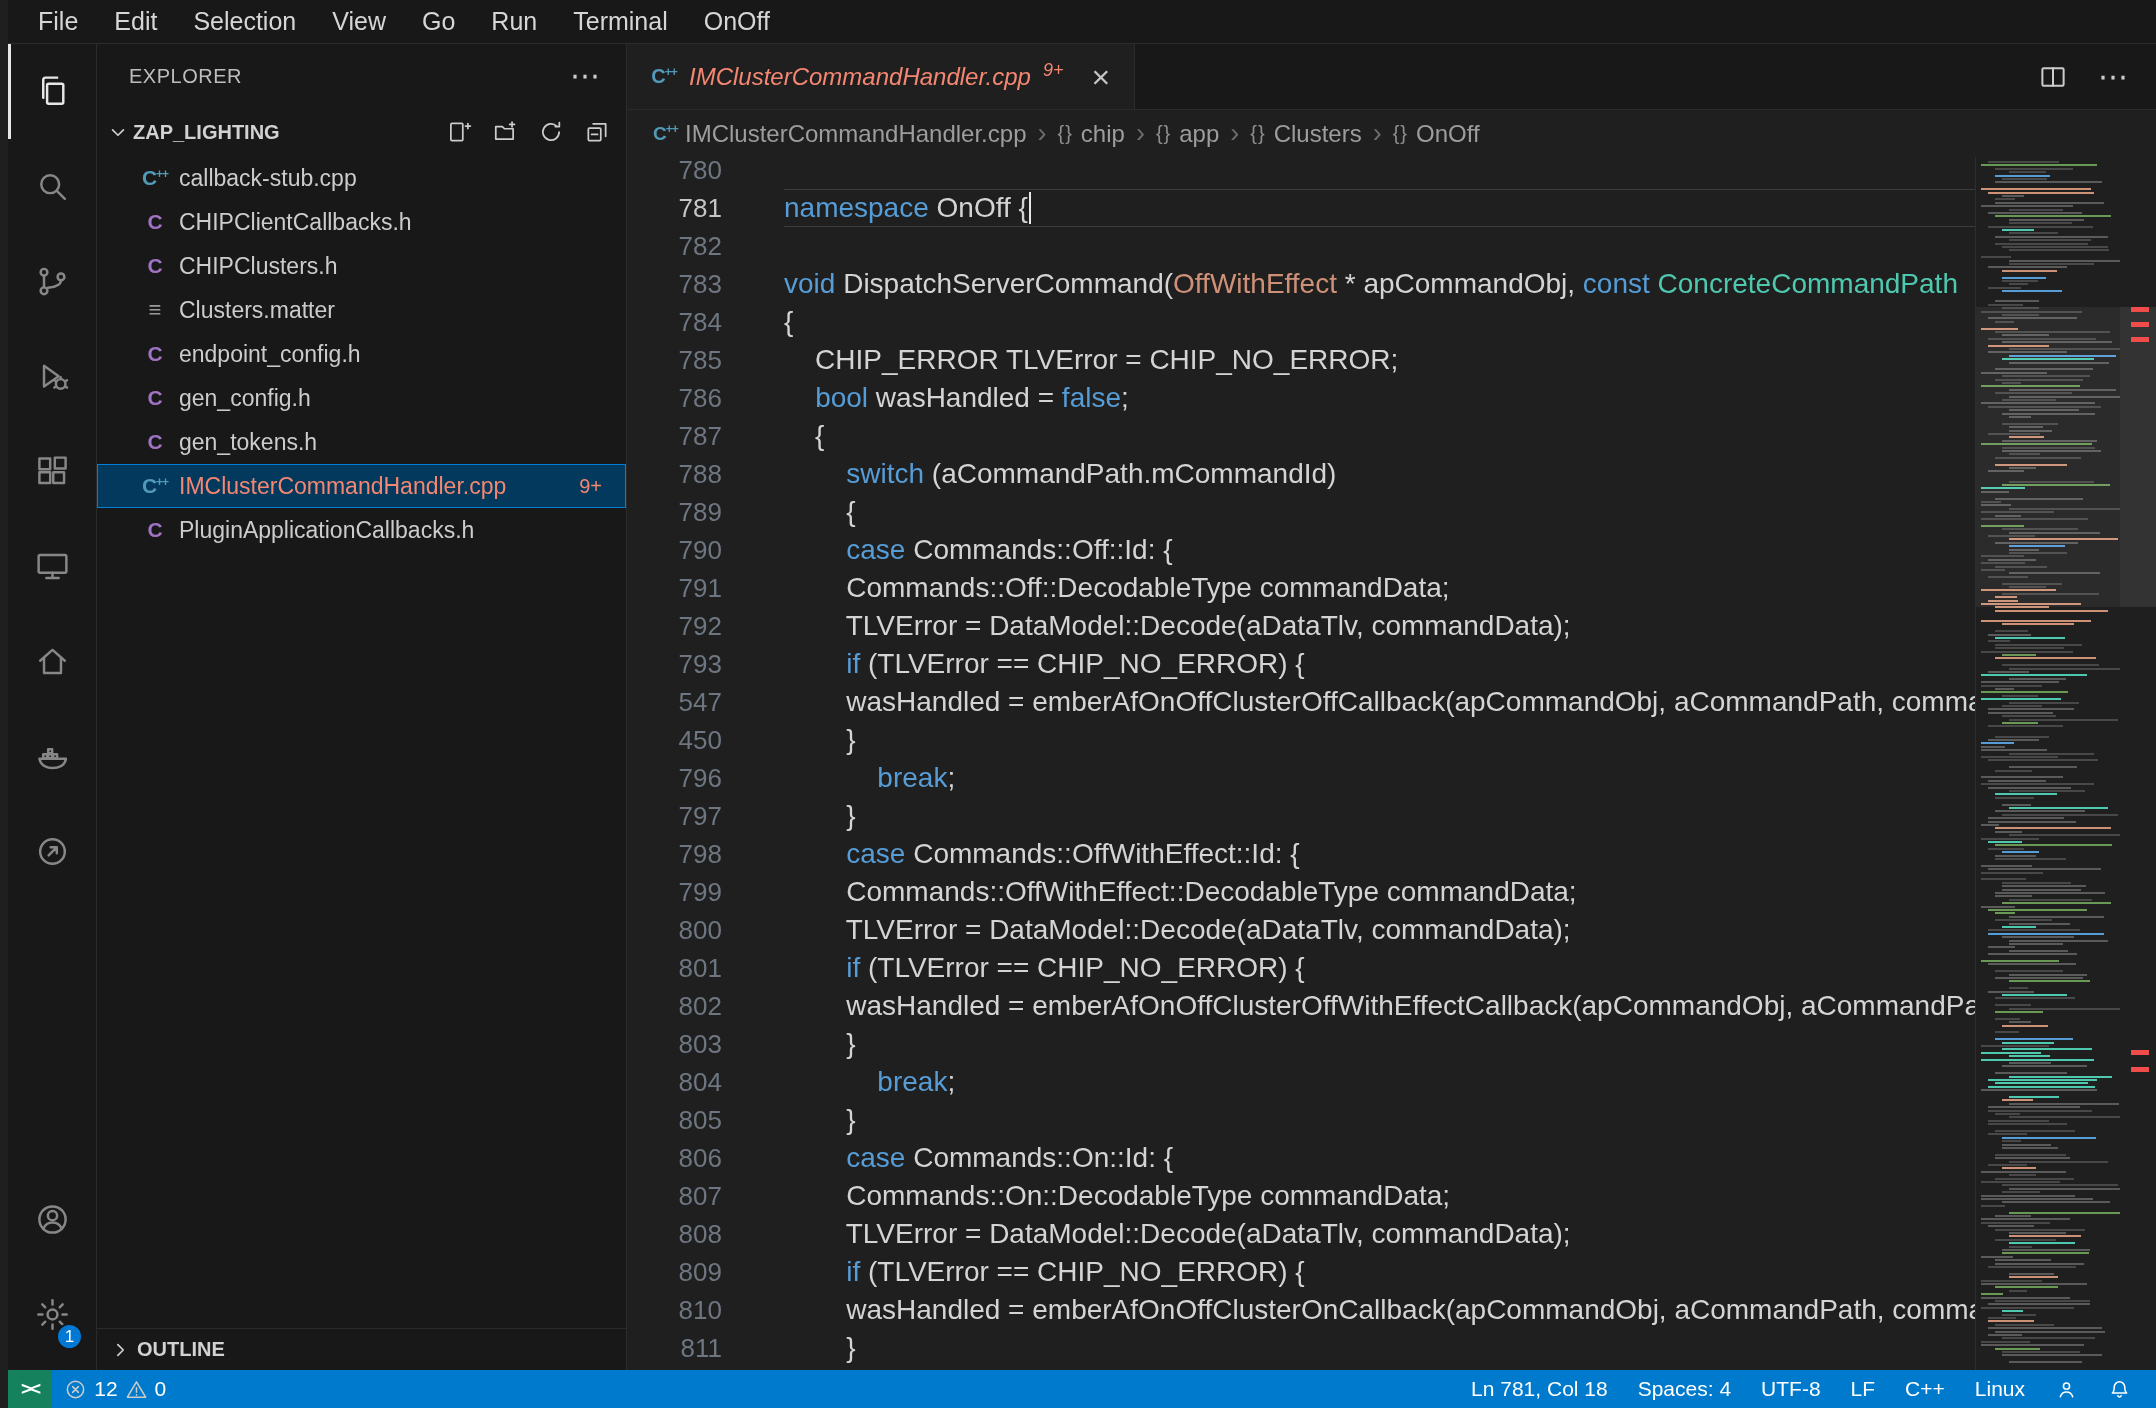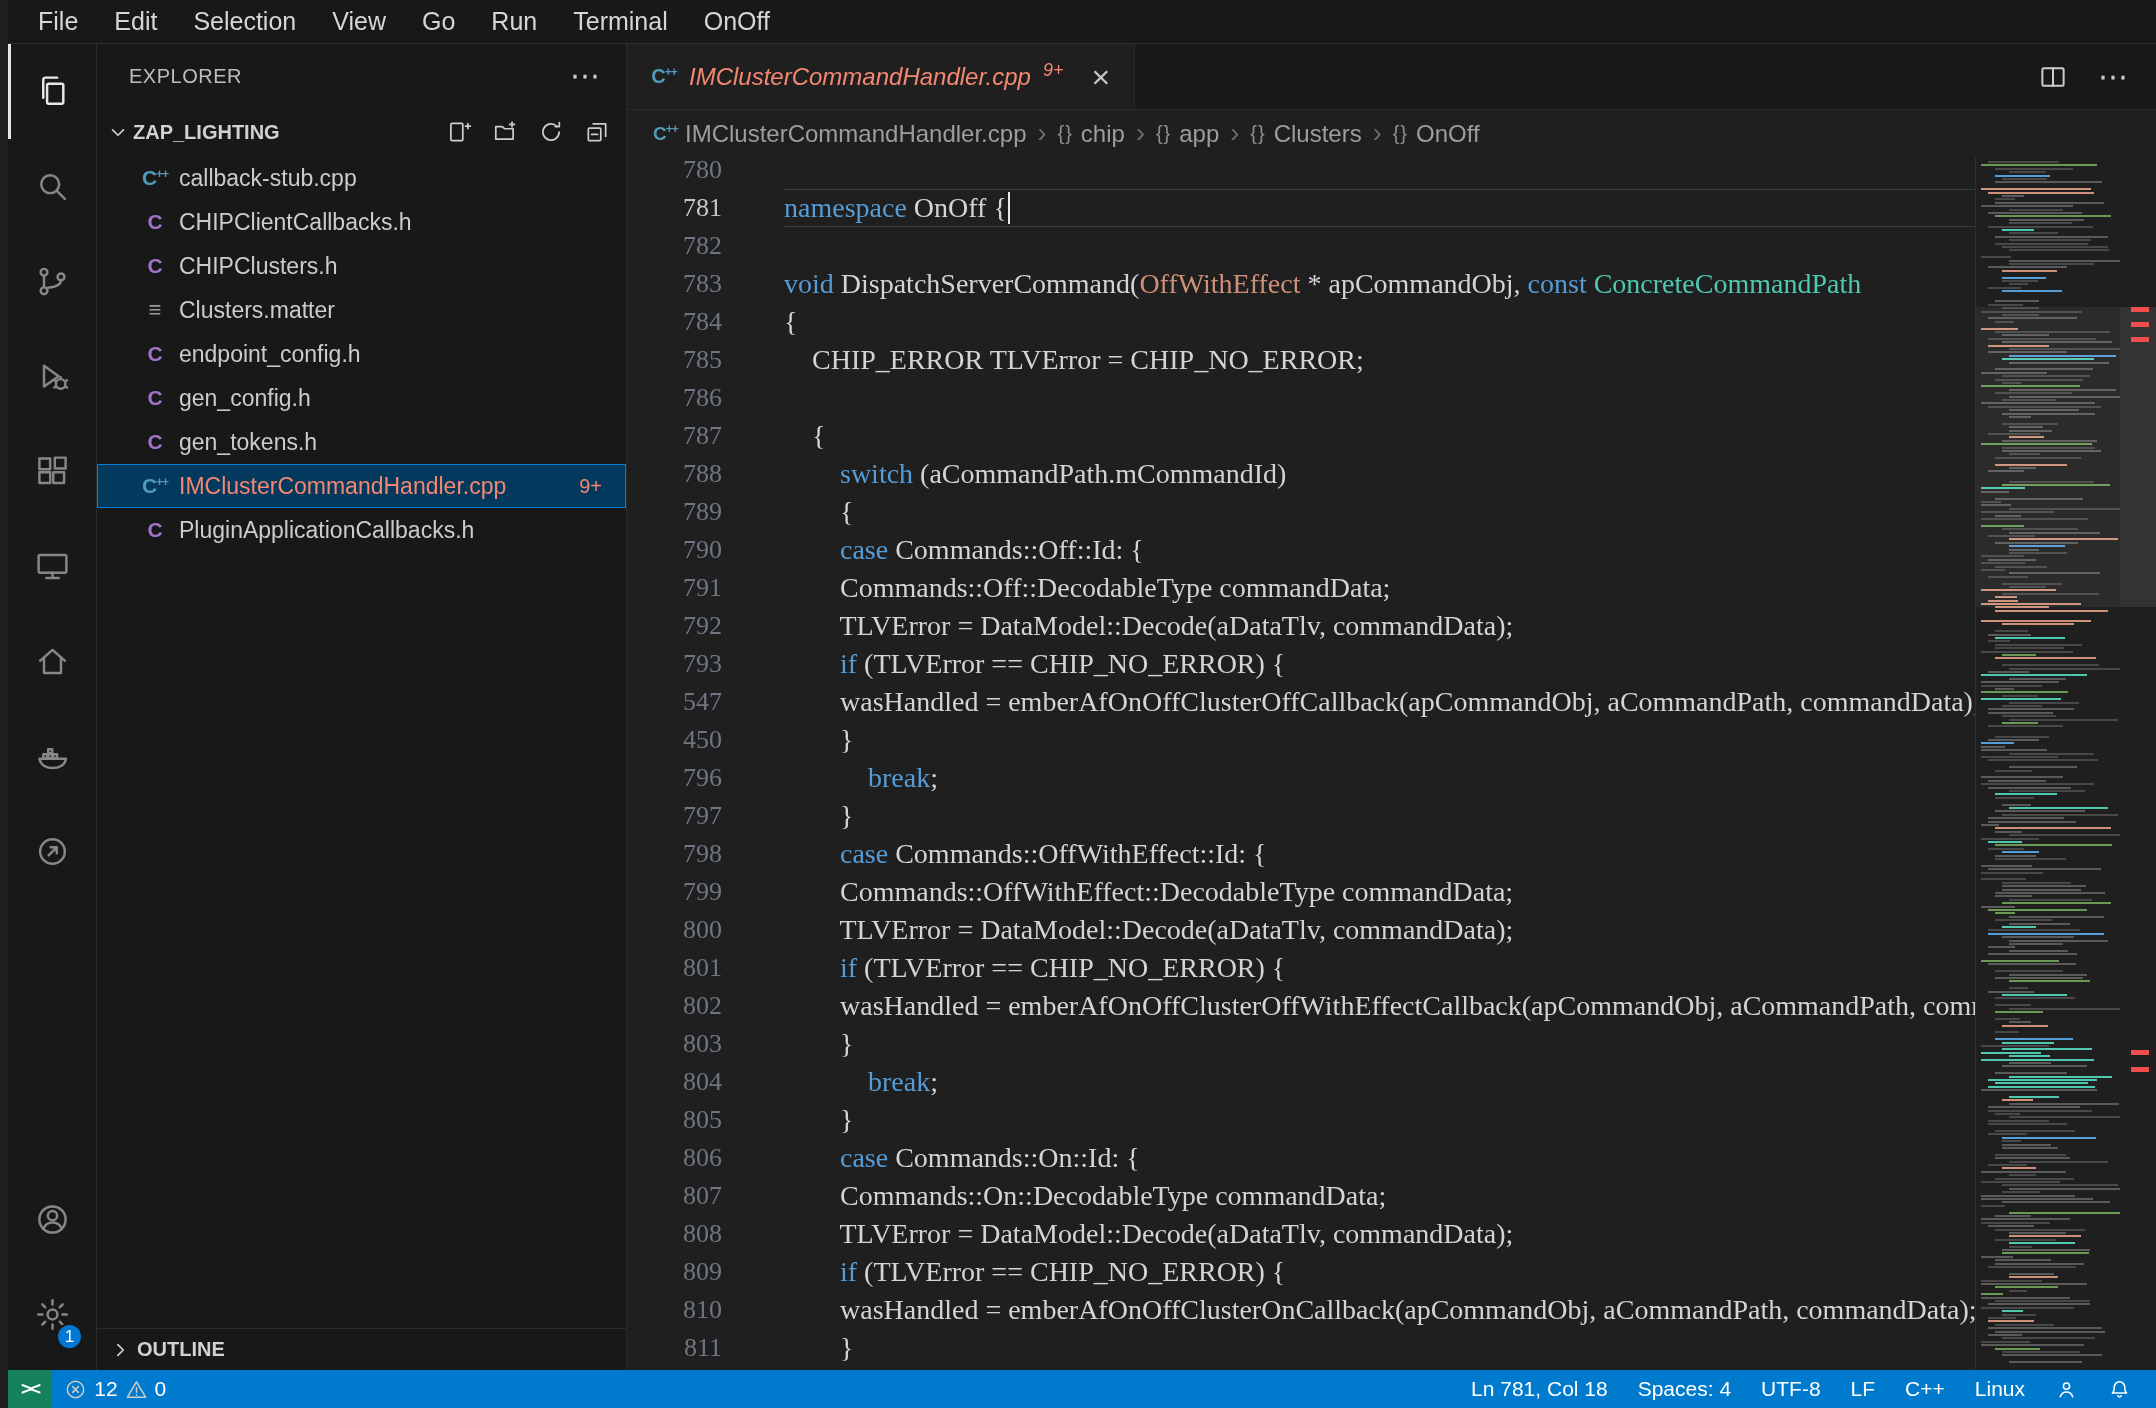--- a/index.html
+++ b/index.html
@@ -60,21 +60,21 @@
   .tab-actions{margin-left:auto;display:flex;align-items:center;gap:30px;padding-right:28px;color:#d0d0d0;}
   .tab-actions svg{width:30px;height:30px;}
   .breadcrumb{height:47px;display:flex;align-items:center;padding-left:26px;font-size:24px;color:#9d9d9d;gap:6px;flex:none;}
   .crumb{display:flex;align-items:center;gap:8px;}
   .crumb-sep{color:#6d6d6d;font-size:27px;margin:0 5px;}
   .ns-glyph{color:#8f8f8f;font-size:20px;letter-spacing:1px;}
   .breadcrumb .ficon{font-size:19px;width:24px;}
 
   .code-area{flex:1;position:relative;overflow:hidden;}
   .code-scroll{position:absolute;left:0;top:-6px;right:181px;bottom:-40px;overflow:hidden;}
-  .code-row{display:flex;height:38px;font-family:Liberation Serif, serif;font-size:28px;line-height:38px;white-space:pre;}
+  .code-row{display:flex;height:38px;font-family:Liberation Sans, sans-serif;font-size:28px;line-height:38px;white-space:pre;}
   .ln{width:95px;flex:none;text-align:right;color:#6e7681;font-size:26px;}
   .code-text{margin-left:62px;flex:1;overflow:hidden;color:#d4d4d4;}
   .code-row.current .ln{color:#c6c6c6;}
   .code-row.current .code-text{box-shadow:inset 0 1px 0 #3c3c3c, inset 0 -1px 0 #3c3c3c;}
   .cursor{display:inline-block;width:2px;height:32px;background:#e8e8e8;vertical-align:-7px;margin-left:1px;}
   .tk-kw{color:var(--keyword,#569cd6);}
   .tk-typ{color:var(--type,#4ec9b0);}
   .tk-cls{color:var(--class-orange,#ce9178);}
   .tk-txt{color:#d4d4d4;}
 
@@ -330,21 +330,21 @@
           </span>
         </div>
       <div class="code-area">
         <div class="code-scroll">
             <div class="code-row"><span class="ln">780</span><span class="code-text"></span></div>
             <div class="code-row current"><span class="ln">781</span><span class="code-text"><span class="tk-kw">namespace</span><span class="tk-txt"> OnOff {</span><span class="cursor"></span></span></div>
             <div class="code-row"><span class="ln">782</span><span class="code-text"></span></div>
             <div class="code-row"><span class="ln">783</span><span class="code-text"><span class="tk-kw">void</span><span class="tk-txt"> DispatchServerCommand(</span><span class="tk-cls">OffWithEffect</span><span class="tk-txt"> * apCommandObj, </span><span class="tk-kw">const</span><span class="tk-txt"> </span><span class="tk-typ">ConcreteCommandPath</span></span></div>
             <div class="code-row"><span class="ln">784</span><span class="code-text"><span class="tk-txt">{</span></span></div>
             <div class="code-row"><span class="ln">785</span><span class="code-text"><span class="tk-txt">    CHIP_ERROR TLVError = CHIP_NO_ERROR;</span></span></div>
-            <div class="code-row"><span class="ln">786</span></div>
+            <div class="code-row"><span class="ln">786</span><span class="code-text"><span class="tk-txt">    </span><span class="tk-kw">bool</span><span class="tk-txt"> wasHandled = </span><span class="tk-kw">false</span><span class="tk-txt">;</span></span></div>
             <div class="code-row"><span class="ln">787</span><span class="code-text"><span class="tk-txt">    {</span></span></div>
             <div class="code-row"><span class="ln">788</span><span class="code-text"><span class="tk-txt">        </span><span class="tk-kw">switch</span><span class="tk-txt"> (aCommandPath.mCommandId)</span></span></div>
             <div class="code-row"><span class="ln">789</span><span class="code-text"><span class="tk-txt">        {</span></span></div>
             <div class="code-row"><span class="ln">790</span><span class="code-text"><span class="tk-txt">        </span><span class="tk-kw">case</span><span class="tk-txt"> Commands::Off::Id: {</span></span></div>
             <div class="code-row"><span class="ln">791</span><span class="code-text"><span class="tk-txt">        Commands::Off::DecodableType commandData;</span></span></div>
             <div class="code-row"><span class="ln">792</span><span class="code-text"><span class="tk-txt">        TLVError = DataModel::Decode(aDataTlv, commandData);</span></span></div>
             <div class="code-row"><span class="ln">793</span><span class="code-text"><span class="tk-txt">        </span><span class="tk-kw">if</span><span class="tk-txt"> (TLVError == CHIP_NO_ERROR) {</span></span></div>
             <div class="code-row"><span class="ln">547</span><span class="code-text"><span class="tk-txt">        wasHandled = emberAfOnOffClusterOffCallback(apCommandObj, aCommandPath, commandData);</span></span></div>
             <div class="code-row"><span class="ln">450</span><span class="code-text"><span class="tk-txt">        }</span></span></div>
             <div class="code-row"><span class="ln">796</span><span class="code-text"><span class="tk-txt">            </span><span class="tk-kw">break</span><span class="tk-txt">;</span></span></div>

